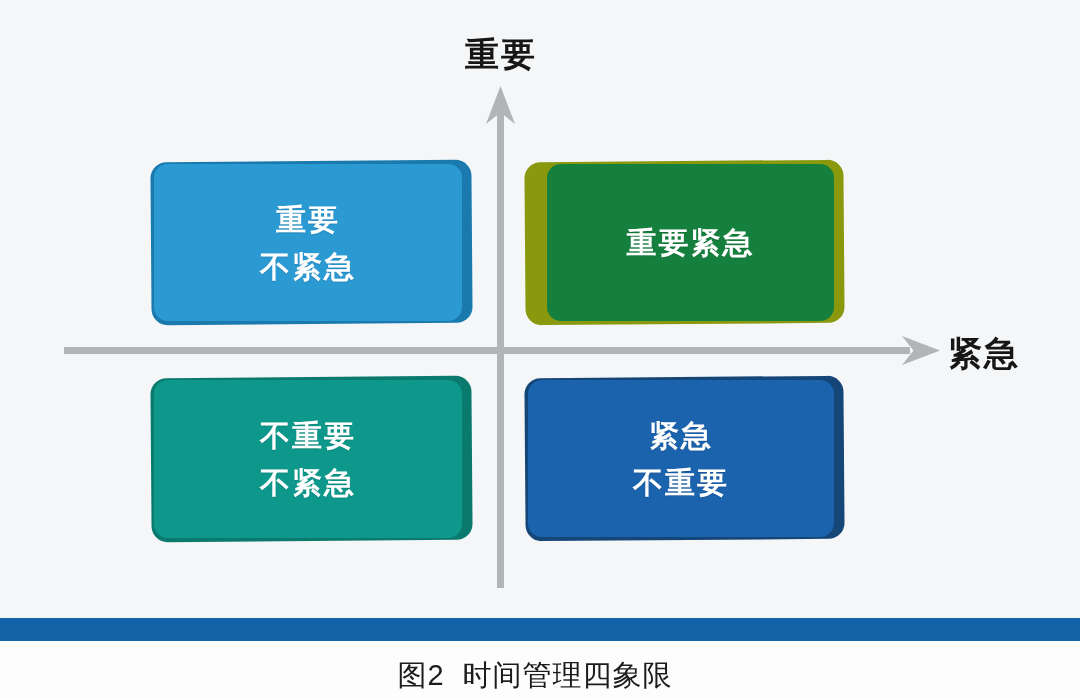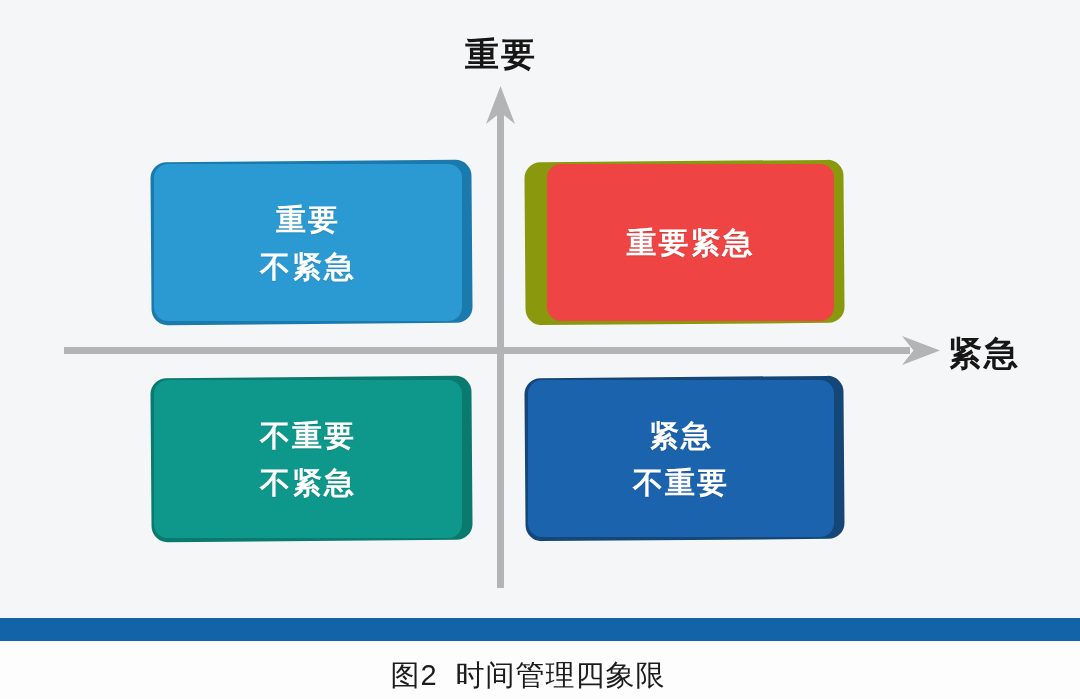--- a/index.html
+++ b/index.html
@@ -78,21 +78,21 @@
   .below-bar {
     position: absolute;
     left: 0;
     top: 641px;
     width: 1080px;
     height: 58px;
     background: #fdfdfd;
   }
   .caption {
     position: absolute;
-    left: 4px;
+    left: 11px;
     top: 656px;
     width: 1048px;
     text-align: center;
     font-size: 29px;
     font-weight: 500;
     white-space: pre;
     letter-spacing: 1px;
   }
 </style>
 </head>
@@ -115,21 +115,21 @@
   <div class="card tl">
     <div class="card-back" style="background: rgb(26, 122, 173);"></div>
     <div class="card-face" style="background: rgb(43, 154, 210);">
       <div class="card-label">重要
 不紧急</div>
     </div>
   </div>
 
   <div class="card tr">
     <div class="card-back" style="background: rgb(138, 152, 14);"></div>
-    <div class="card-face" style="background: #ef4444; margin-left: 19px;">
+    <div class="card-face" style="background: #15803d; margin-left: 19px;">
       <div class="card-label">重要紧急</div>
     </div>
   </div>
 
   <div class="card bl">
     <div class="card-back" style="background: rgb(10, 122, 111);"></div>
     <div class="card-face" style="background: rgb(14, 152, 139);">
       <div class="card-label">不重要
 不紧急</div>
     </div>

